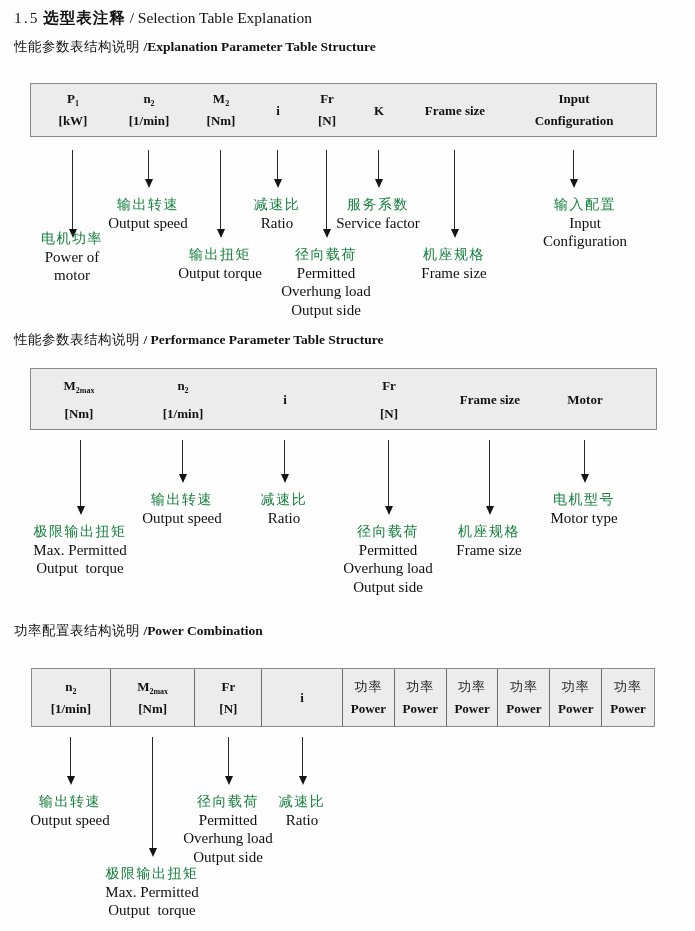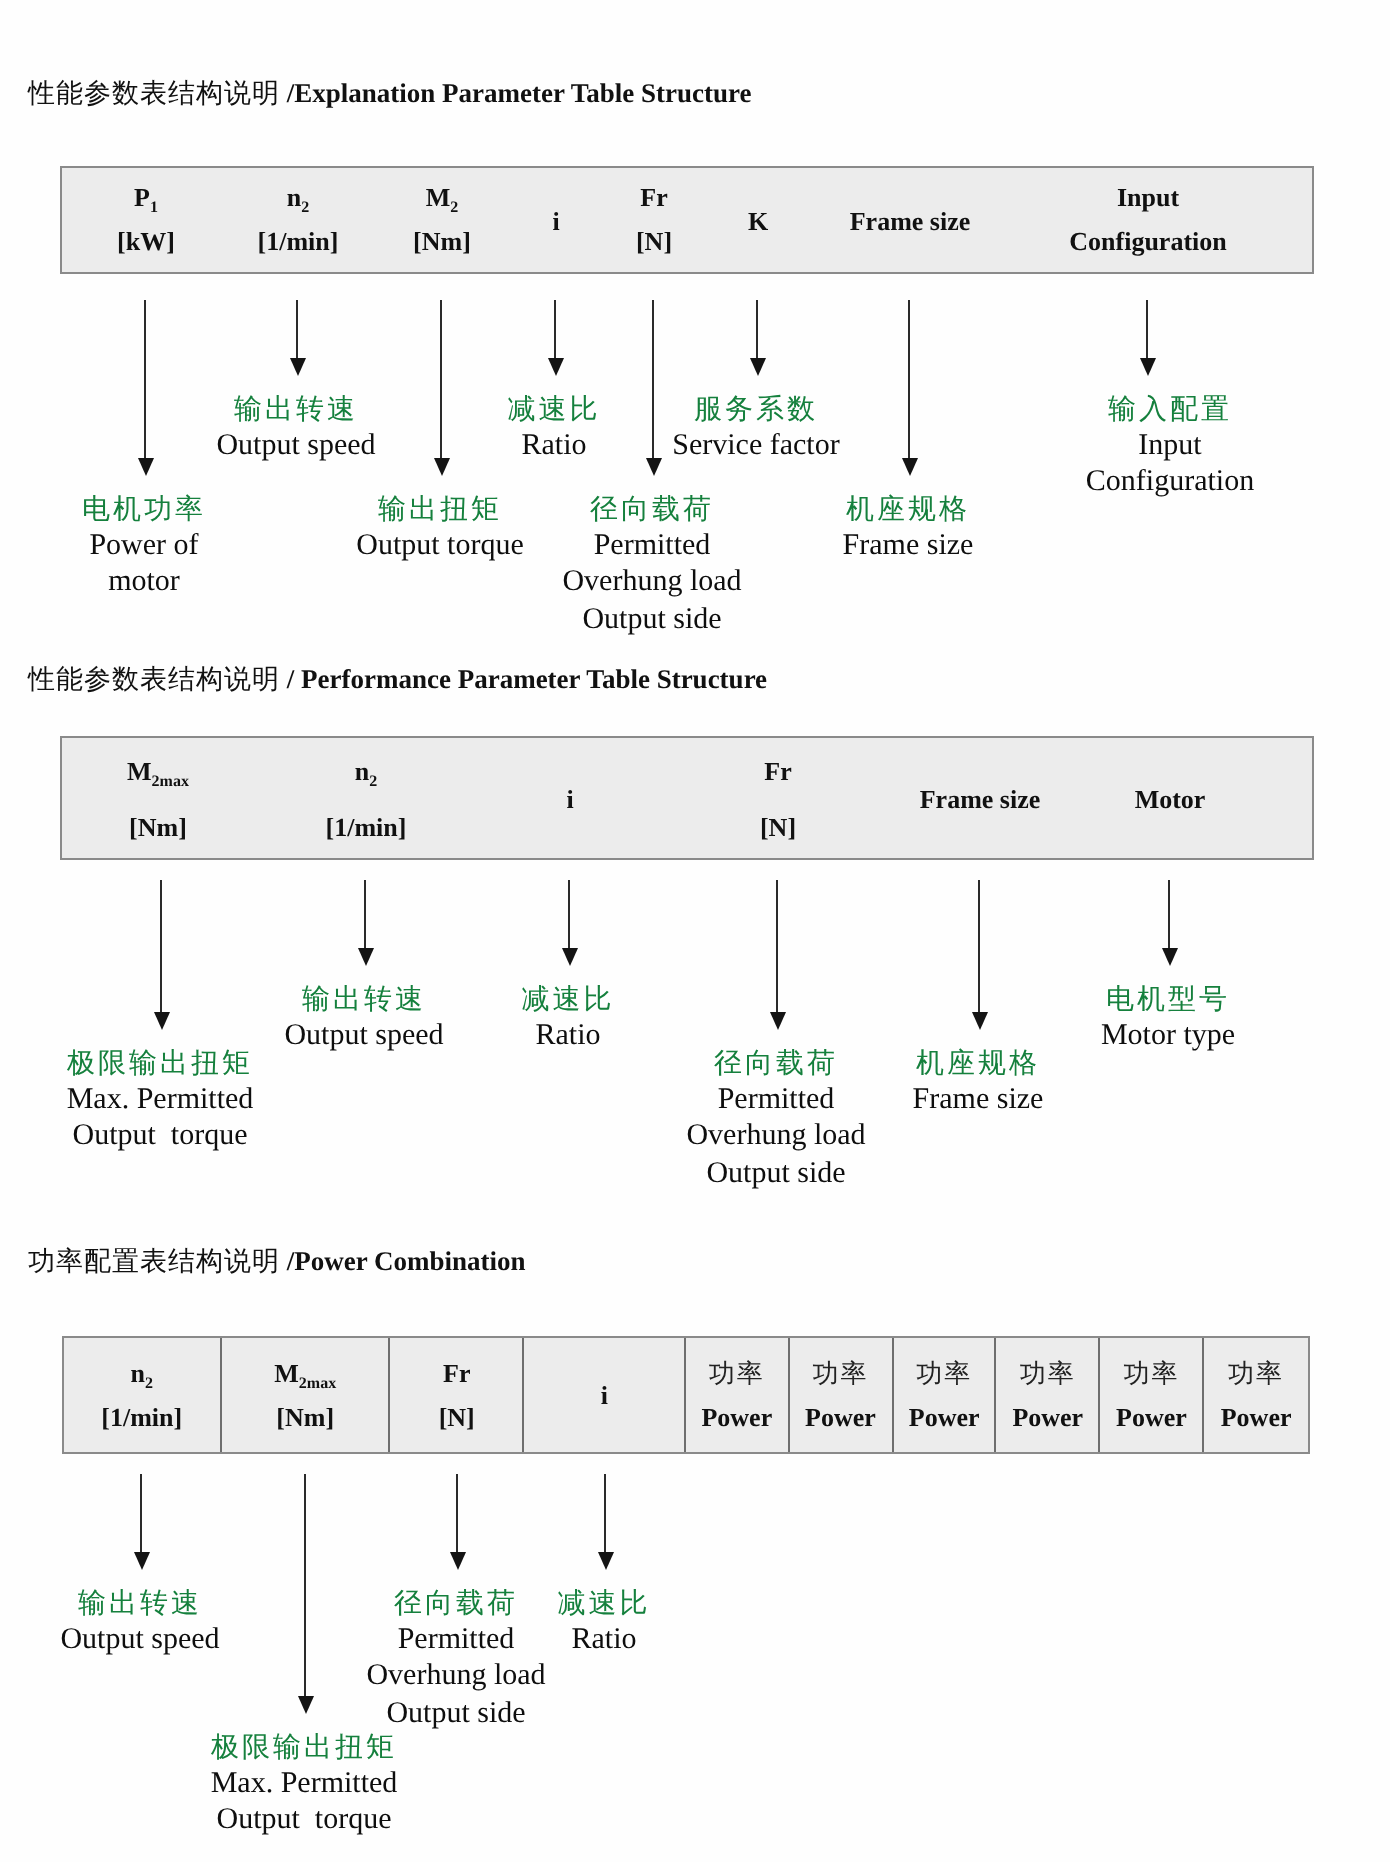--- a/index.html
+++ b/index.html
@@ -32,20 +32,25 @@
   .arrow-head{position:absolute;width:0;height:0;border-left:4px solid transparent;
               border-right:4px solid transparent;border-top:9px solid #141414;}
   .callout{position:absolute;transform:translateX(-50%);text-align:center;line-height:18.5px;white-space:pre;}
   .callout .cn{font-family:"Liberation Sans",sans-serif;font-size:14px;color:#15803d;letter-spacing:1.5px;}
   .callout .en{font-family:"Liberation Serif",serif;font-size:15px;color:#0e0e0e;}
 </style>
 </head>
 <body>
 
 <div id="page">
+  <div class="abs page-title">
+    <span class="t-num">1.5</span>
+    <span class="t-cn">选型表注释</span>
+    <span class="t-en">/ Selection Table Explanation</span>
+  </div>
 
   <div class="abs sec-heading" id="sec-h-0" style="top: 38px;">
     <span class="h-cn">性能参数表结构说明</span><span class="h-en"> /Explanation Parameter Table Structure</span>
   </div>
   <div class="abs sec-heading" id="sec-h-2" style="top: 622px;">
     <span class="h-cn">功率配置表结构说明</span><span class="h-en"> /Power Combination</span>
   </div>
   <div class="abs sec-heading" id="sec-h-1" style="top: 331px;">
     <span class="h-cn">性能参数表结构说明</span><span class="h-en"> / Performance Parameter Table Structure</span>
   </div>
@@ -77,21 +82,21 @@
         <div class="tbl-col mid" style="left: 424px; top: 0px; height: 52px;">
           <span>Frame size</span>
         </div>
         <div class="tbl-col" style="left: 543px; top: 0px; height: 52px; width: 2px;">
           <span class=" l1" style="top: 8px; left: 1px;">Input</span>
           <span class="l1" style="top: 30px; left: 1px;">Configuration</span>
         </div>
       </div>
       <div class="arrow-line" style="left: 72px; top: 150px; height: 79px;"></div>
       <div class="arrow-head" style="left: 68.5px; top: 229px;"></div>
-      <div class="callout" style="left: 72px; top: 245px;"><div class="cn">电机功率</div><div class="en">Power of</div><div class="en">motor</div></div>
+      <div class="callout" style="left: 72px; top: 229px;"><div class="cn">电机功率</div><div class="en">Power of</div><div class="en">motor</div></div>
       <div class="arrow-line" style="left: 148px; top: 150px; height: 29px;"></div>
       <div class="arrow-head" style="left: 144.5px; top: 179px;"></div>
       <div class="callout" style="left: 148px; top: 195px;"><div class="cn">输出转速</div><div class="en">Output speed</div></div>
       <div class="arrow-line" style="left: 220px; top: 150px; height: 79px;"></div>
       <div class="arrow-head" style="left: 216.5px; top: 229px;"></div>
       <div class="callout" style="left: 220px; top: 245px;"><div class="cn">输出扭矩</div><div class="en">Output torque</div></div>
       <div class="arrow-line" style="left: 277px; top: 150px; height: 29px;"></div>
       <div class="arrow-head" style="left: 273.5px; top: 179px;"></div>
       <div class="callout" style="left: 277px; top: 195px;"><div class="cn">减速比</div><div class="en">Ratio</div></div>
       <div class="arrow-line" style="left: 326px; top: 150px; height: 79px;"></div>

